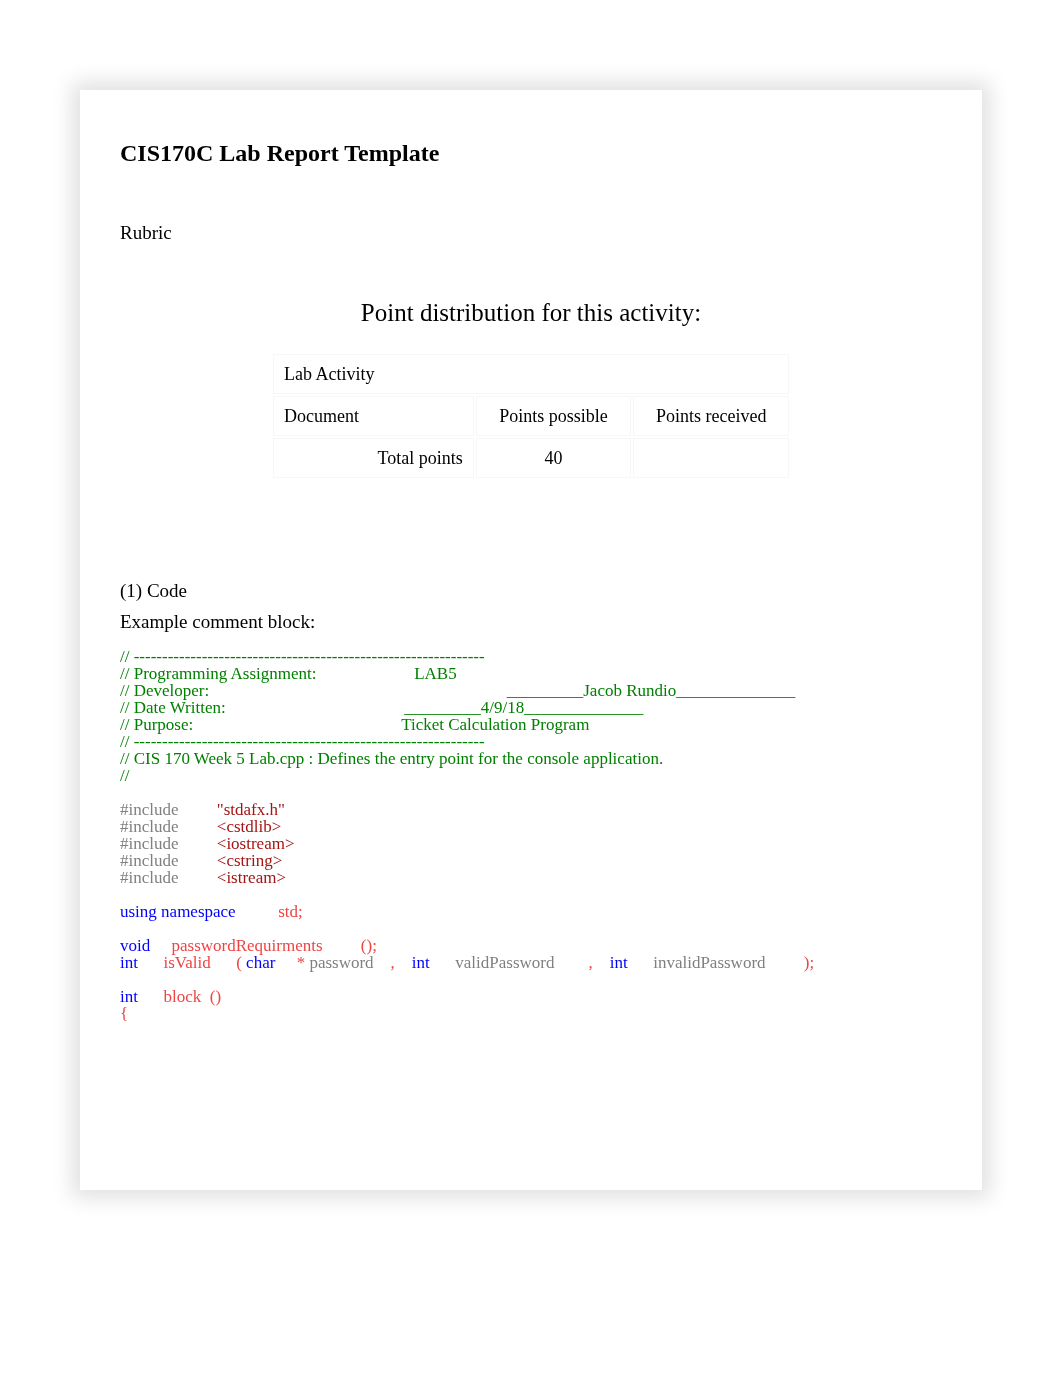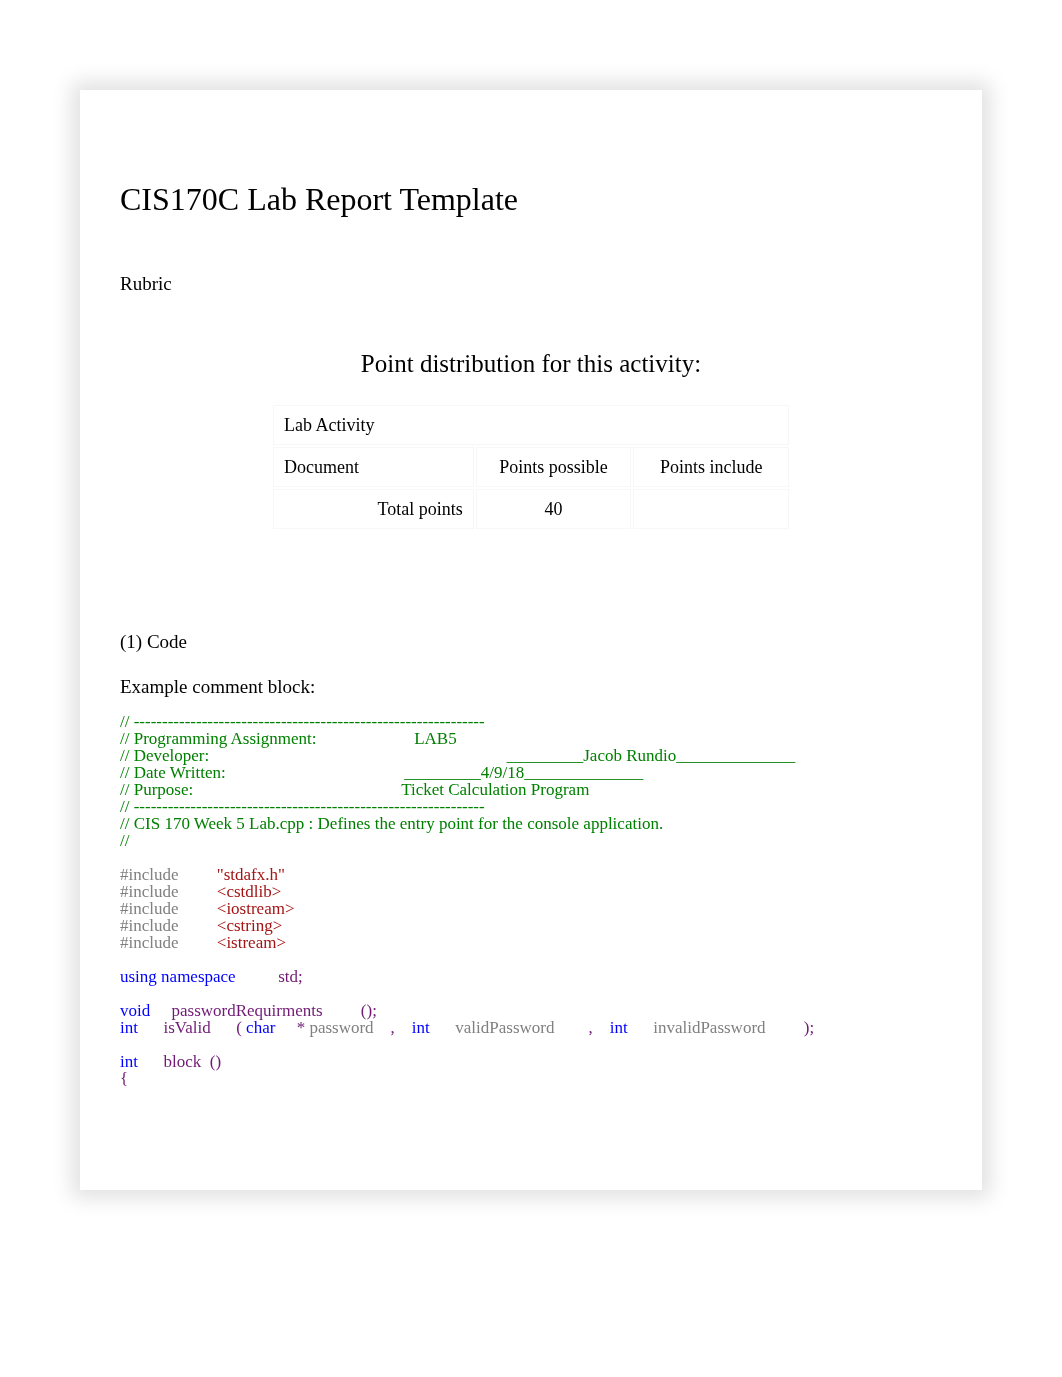--- a/index.html
+++ b/index.html
@@ -16,24 +16,23 @@
     }
     .page {
       background: #ffffff;
       width: 100%;
       height: 1100px;
       box-shadow: 0 0 20px 8px rgba(0,0,0,0.12);
       padding: 50px 40px 40px 40px;
       position: relative;
     }
     .title {
-      font-size: 32px;
-      font-weight: normal;
+      font-size: 24px;
+      font-weight: bold;
       margin-bottom: 55px;
-      margin-top: 41px;
     }
     .rubric-heading {
       font-size: 19px;
       margin-bottom: 55px;
     }
     .distribution {
       font-size: 25px;
       text-align: center;
       margin-bottom: 25px;
     }
@@ -58,21 +57,21 @@
       text-align: left;
     }
     .right-align {
       text-align: right;
     }
     .center-align {
       text-align: center;
     }
     .section-heading {
       font-size: 19px;
-      margin-bottom: 23px;
+      margin-bottom: 9px;
     }
     .paragraph {
       font-size: 19px;
       line-height: 1.35;
       margin-bottom: 20px;
     }
     .subheading {
       font-size: 19px;
       margin-bottom: 15px;
     }
@@ -80,21 +79,21 @@
       font-family: "Times New Roman", Times, serif;
       font-size: 17px;
       line-height: 1.0;
       white-space: pre;
     }
     .c-comment { color: #008000; }
     .c-pp { color: #808080; }
     .c-red { color: #a31515; }
     .c-blue { color: #0000ff; }
     .c-gray { color: #808080; }
-    .c-black { color: #701a75; }
+    .c-black { color: #ef4444; }
   </style>
 </head>
 <body>
 
 <div class="page">
 
   <h1 class="title">CIS170C Lab Report Template</h1>
 
   <div class="rubric-heading">Rubric</div>
 
@@ -102,21 +101,21 @@
 
   <div class="table-wrap">
     <table>
       <tbody>
           <tr>
         <td colspan="3" class="lab-activity-cell">Lab Activity</td>
       </tr>
       <tr>
         <td style="width:200px;">Document</td>
         <td class="center-align" style="width:155px;">Points possible</td>
-        <td class="center-align" style="width:155px;">Points include</td>
+        <td class="center-align" style="width:155px;">Points received</td>
       </tr>
       <tr>
         <td class="right-align">Total points</td>
         <td class="center-align">40</td>
         <td></td>
       </tr>
     </tbody>
       </table>
   </div>
 

